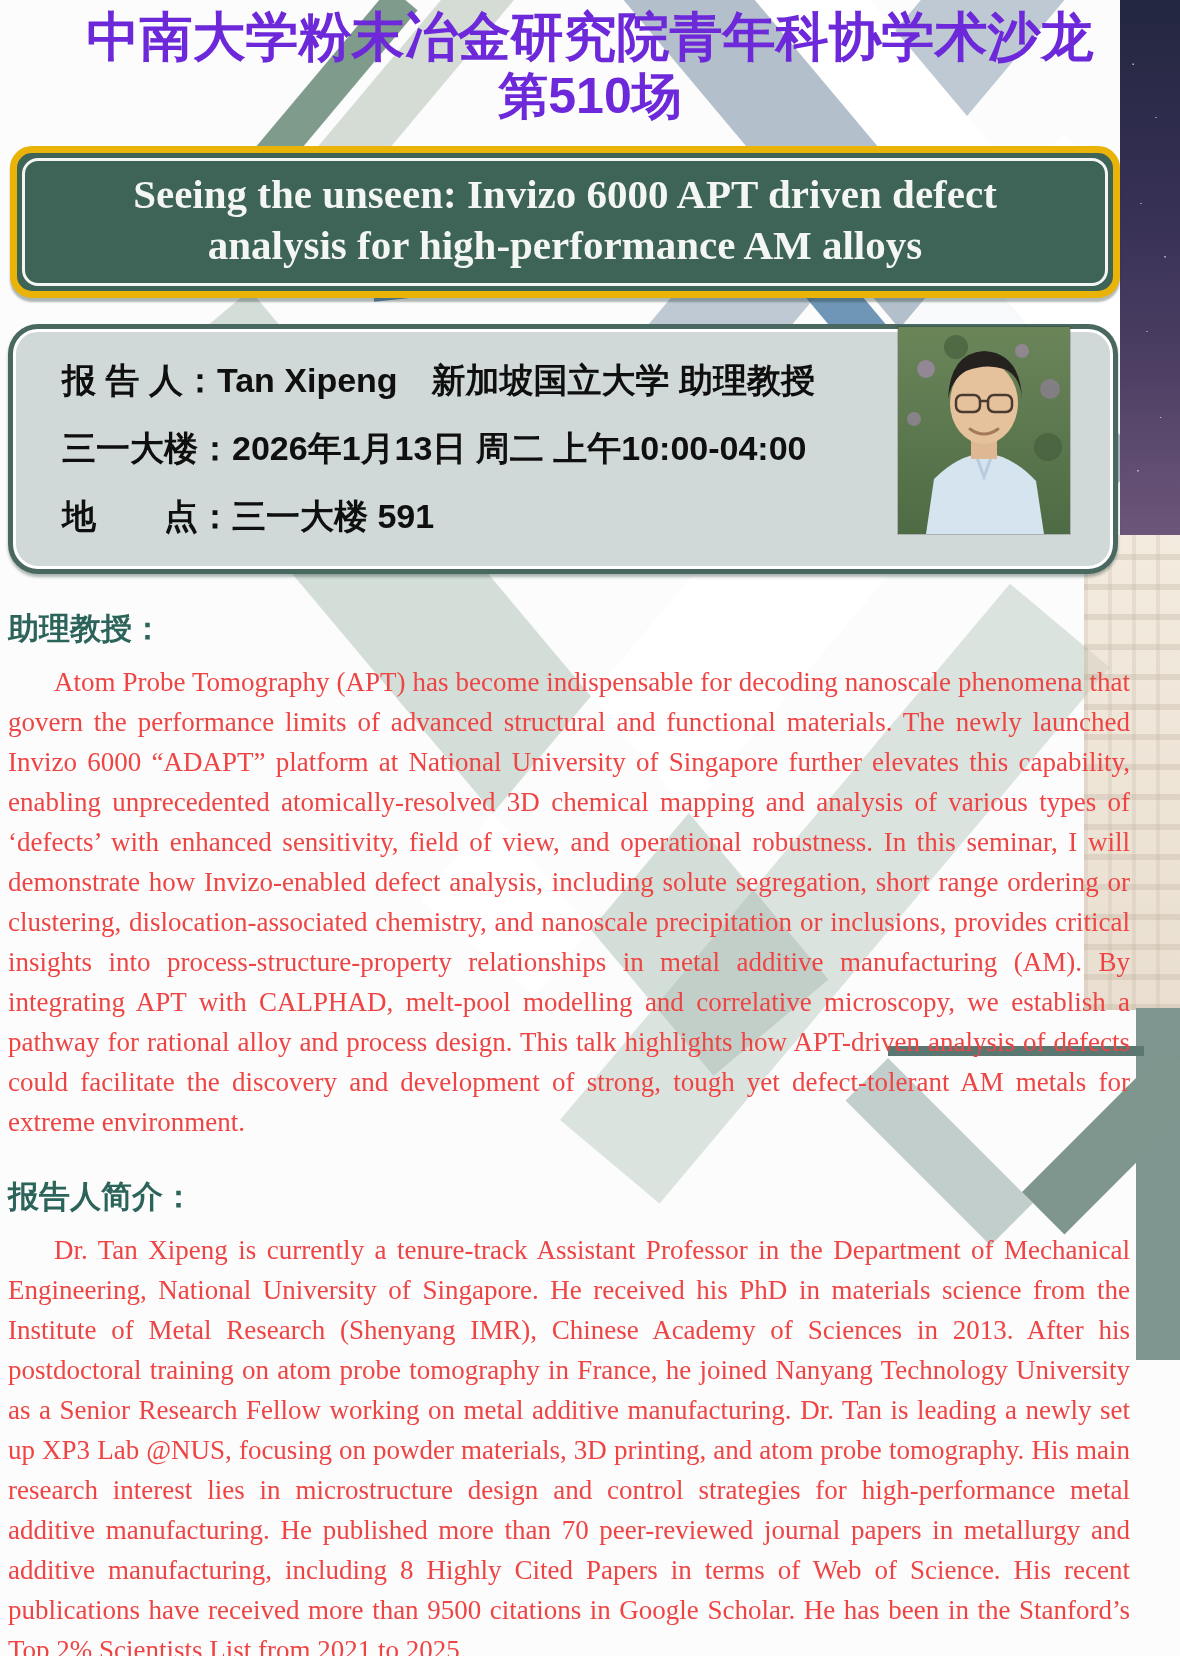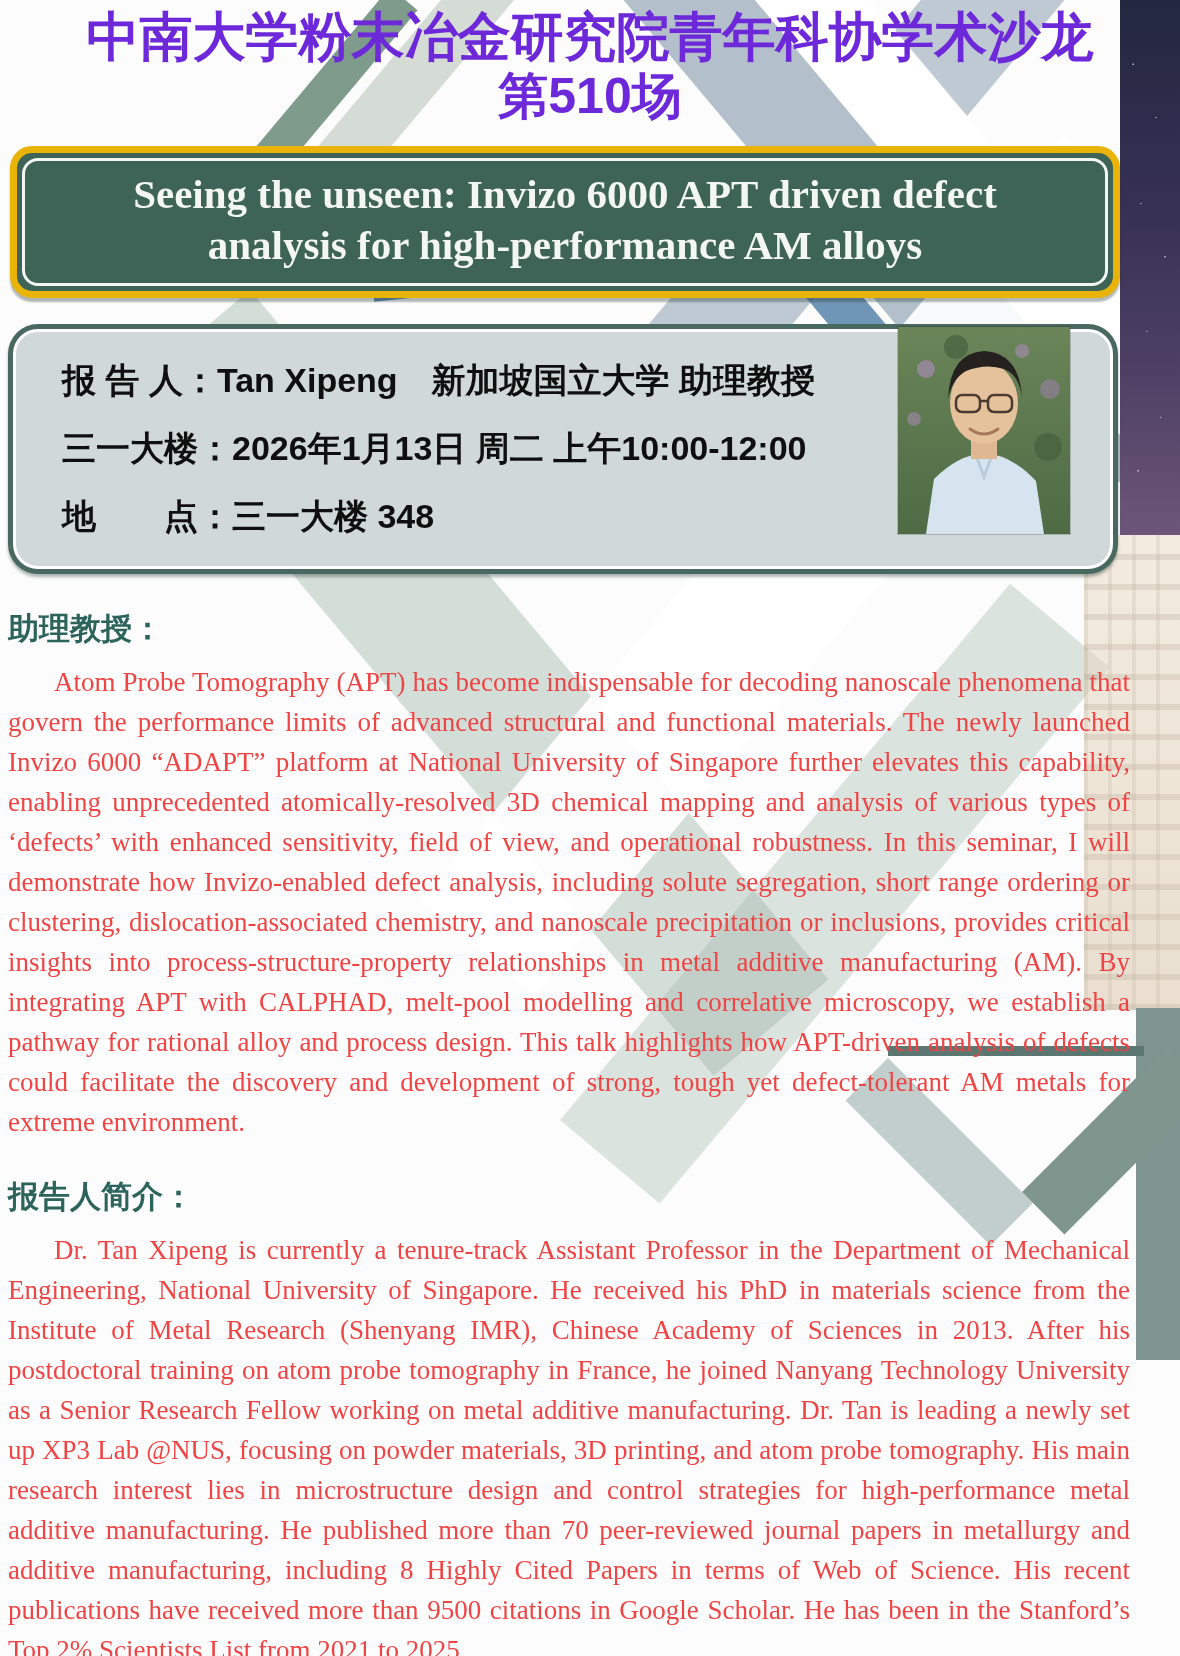--- a/index.html
+++ b/index.html
@@ -108,25 +108,25 @@
   </div>
 
   <div class="info-card">
     <div class="info-inner">
       <div class="info-row">
         <span class="lbl">报 告 人：</span>
         <span class="val">Tan Xipeng　新加坡国立大学 助理教授</span>
       </div>
       <div class="info-row">
         <span class="lbl">三一大楼：</span>
-        <span class="val">2026年1月13日 周二 上午10:00-12:00</span>
+        <span class="val">2026年1月13日 周二 上午10:00-04:00</span>
       </div>
       <div class="info-row">
         <span class="lbl">地　　点：</span>
-        <span class="val">三一大楼 348</span>
+        <span class="val">三一大楼 591</span>
       </div>
     </div>
     <div class="photo">
       <svg width="172" height="207" viewBox="0 0 172 207" xmlns="http://www.w3.org/2000/svg">
         <defs>
           <linearGradient id="bgG" x1="0" y1="0" x2="0" y2="1">
             <stop offset="0" stop-color="#6b8559"></stop>
               <stop offset="1" stop-color="#4e6b45"></stop>
           </linearGradient>
         </defs>

